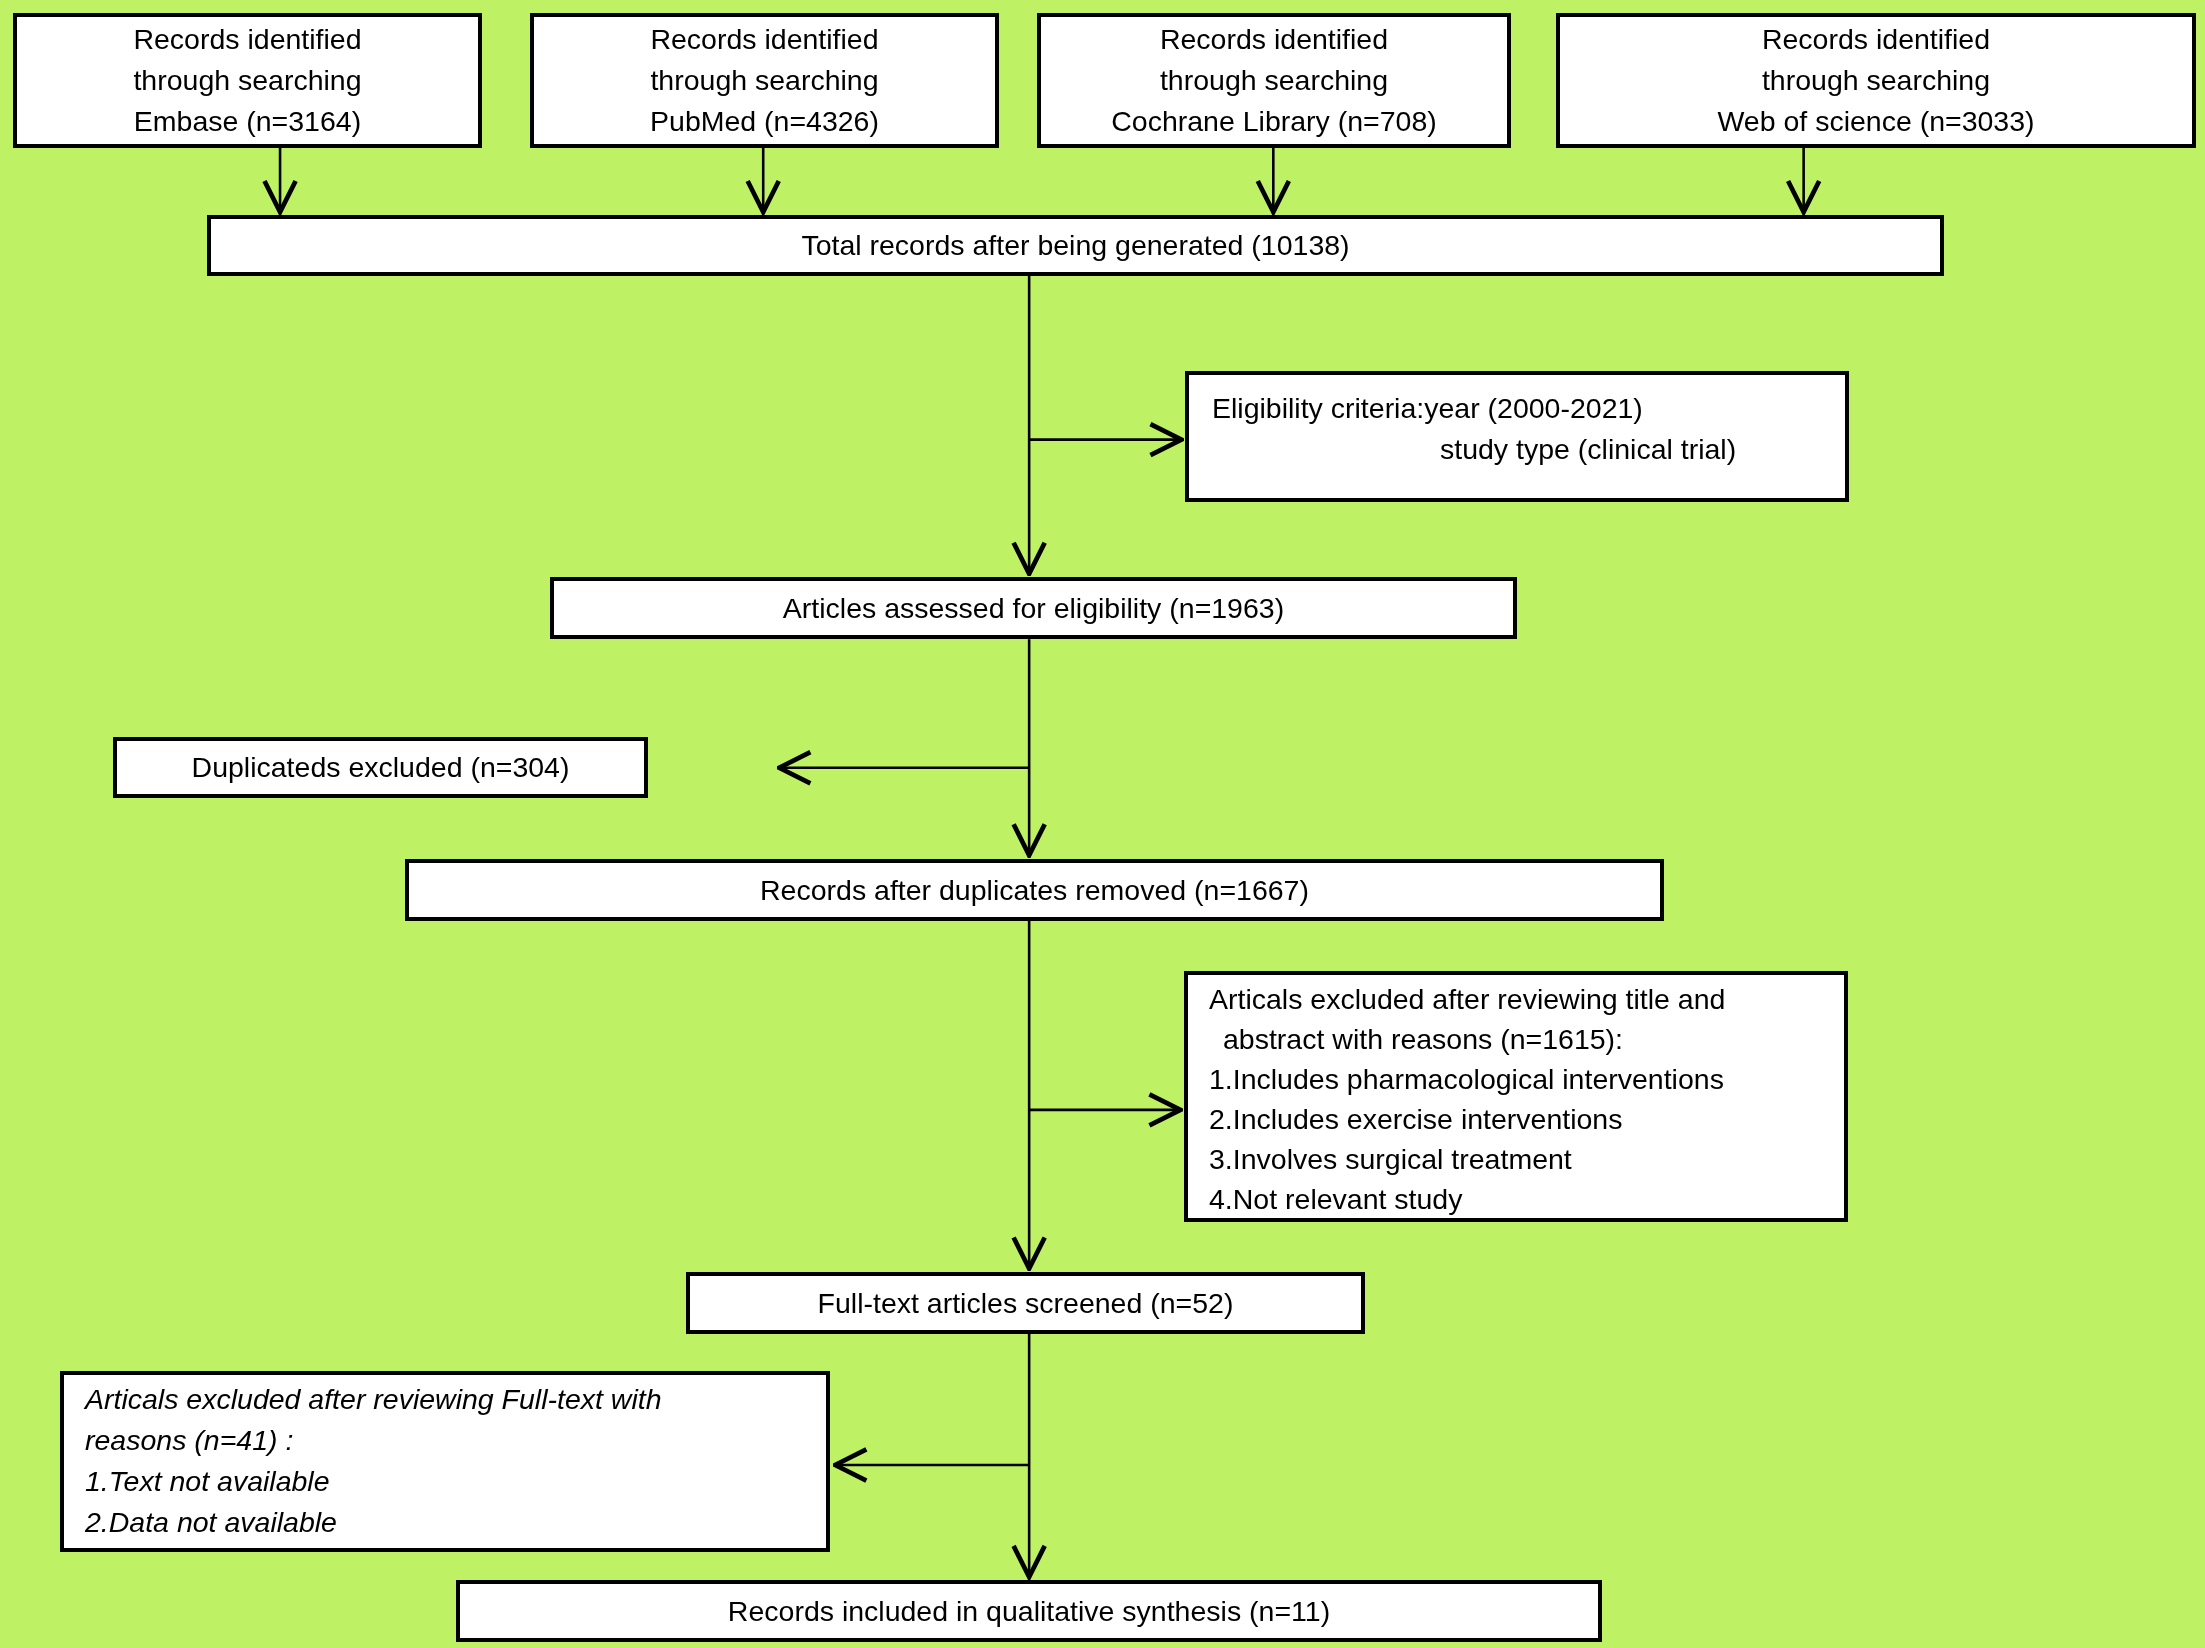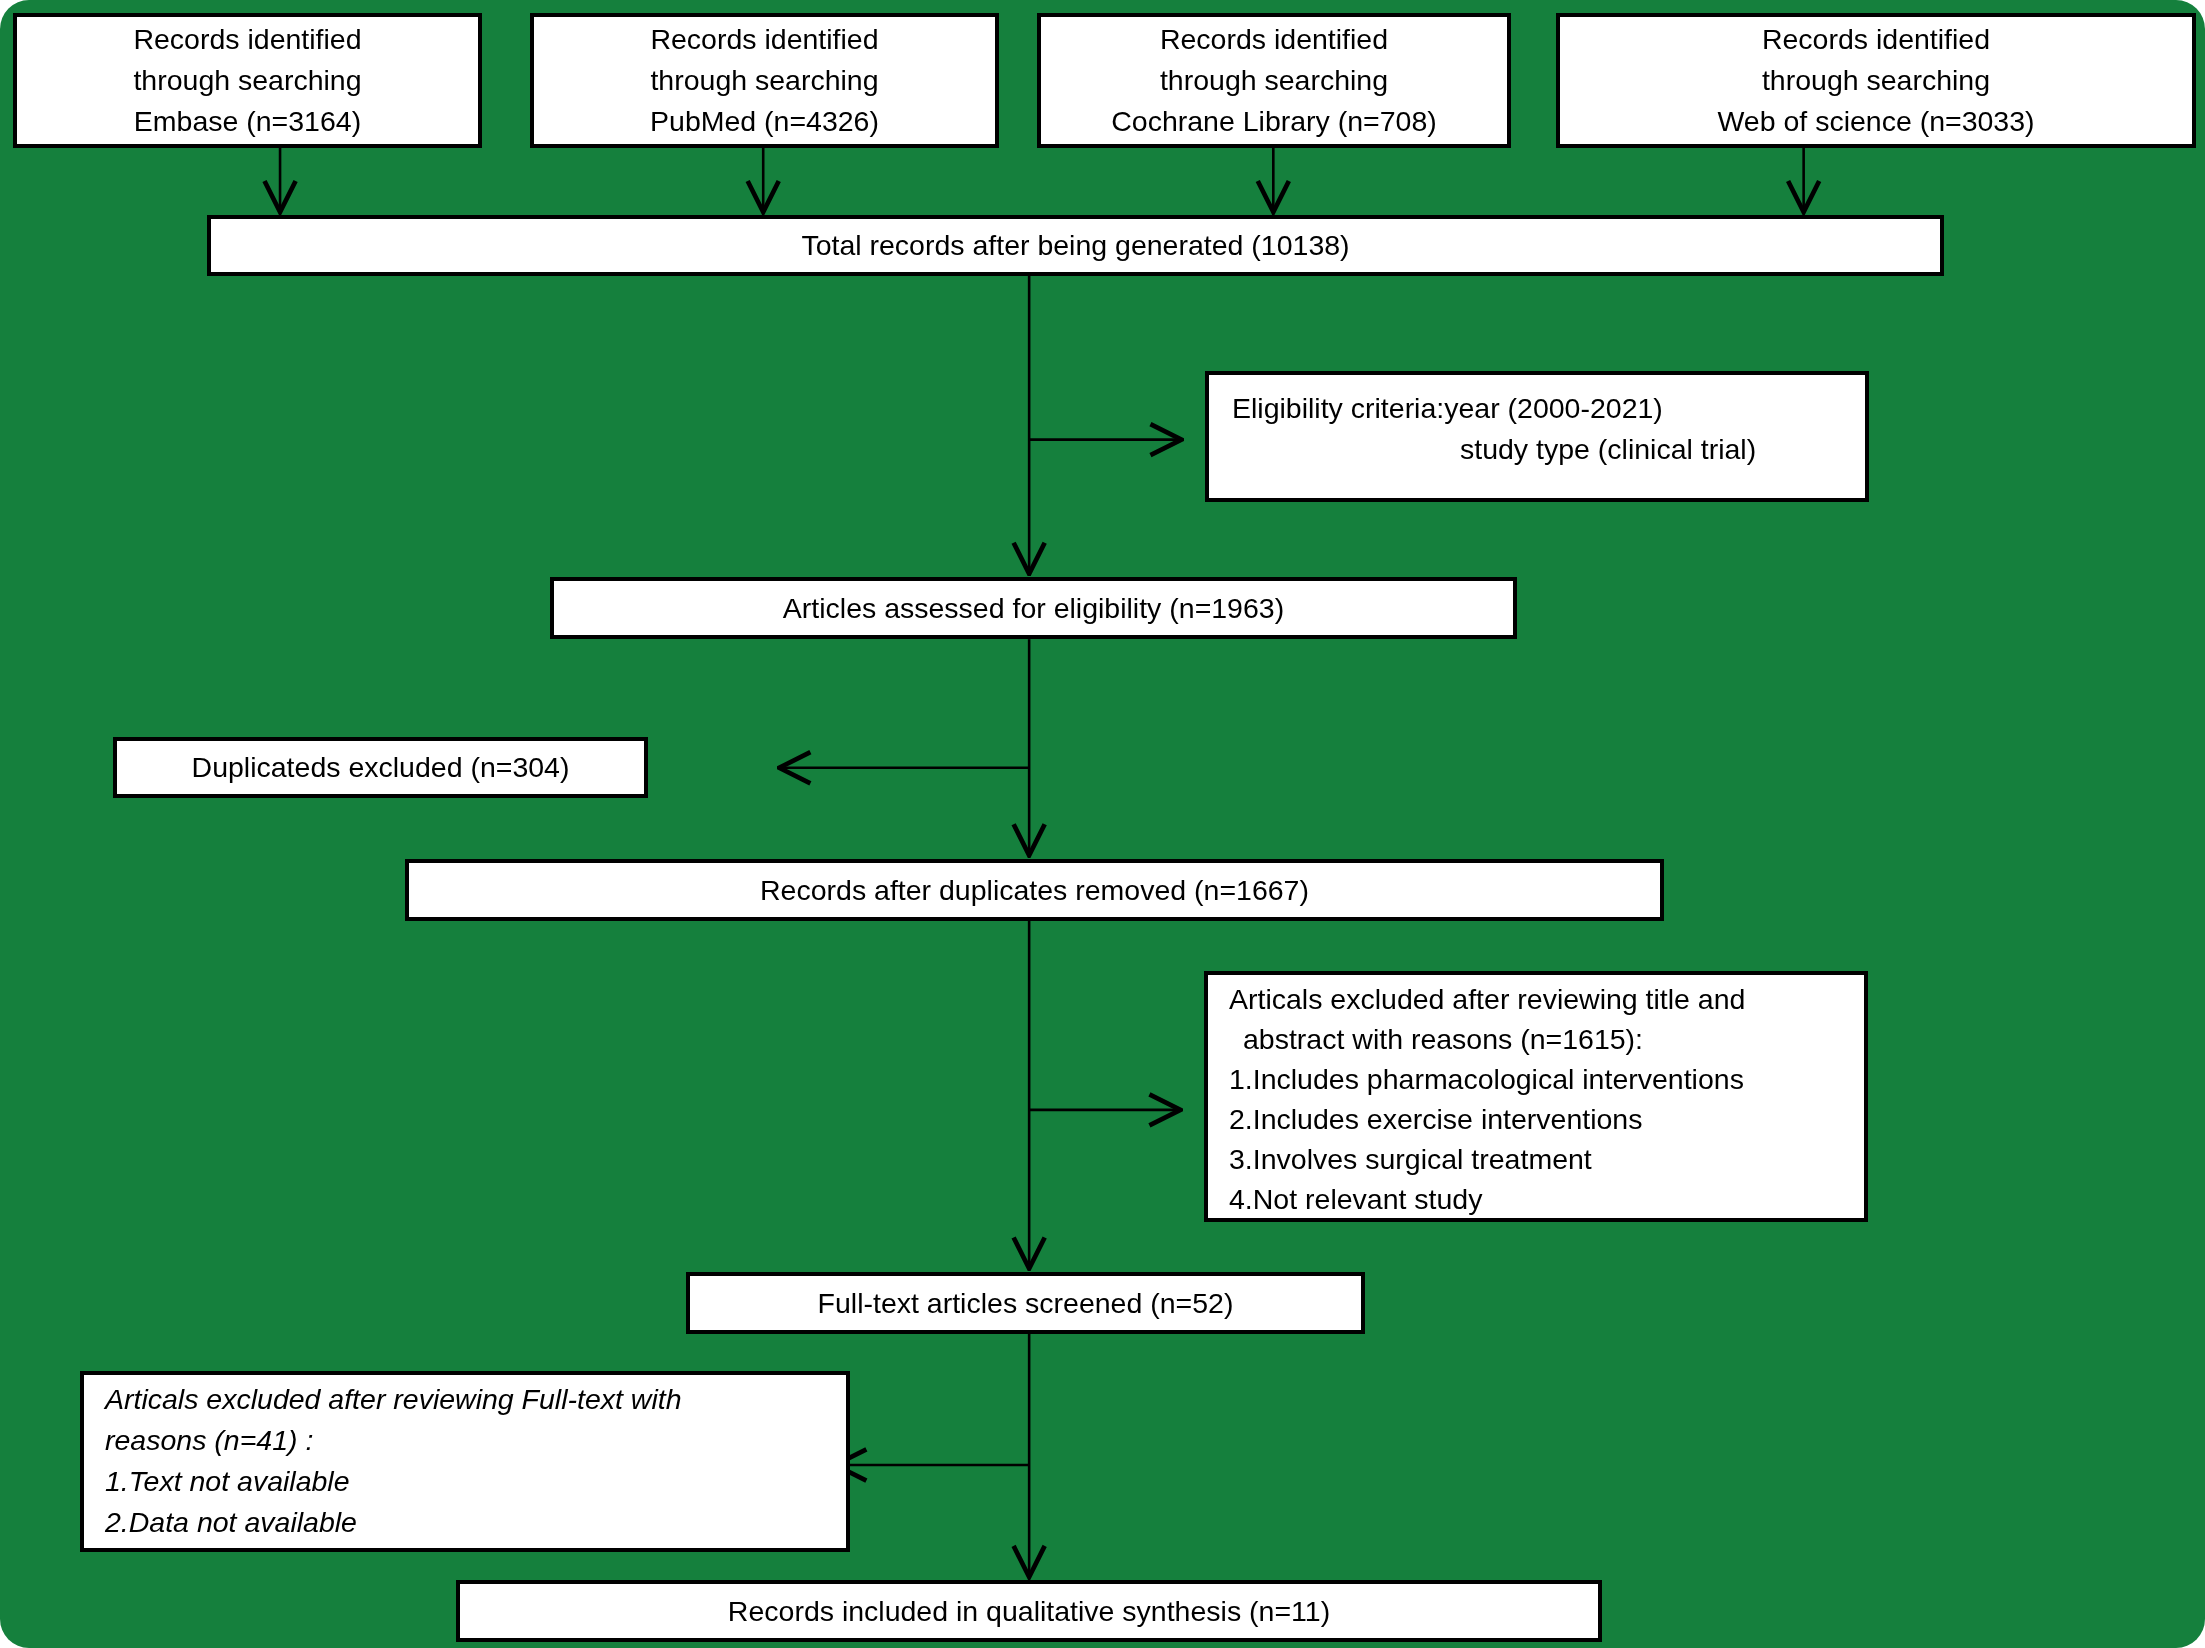--- a/index.html
+++ b/index.html
@@ -1,23 +1,22 @@
 <!DOCTYPE html>
 <html style="font-size:8.3px"><head>
 <meta charset="utf-8">
 <style>
   html, body { margin: 0; padding: 0; background: #ffffff; }
   #page {
     position: relative;
     width: 2205px;
     height: 1648px;
-    background: #15803d;
+    background: #bef264;
     font-family: "Liberation Sans", sans-serif;
     color: #000000;
-    border-radius: 29px;
   }
   .box {
     position: absolute;
     box-sizing: border-box;
     border: 4.1px solid #000000;
     background: #ffffff;
     font-size: 28.5px;
     color: #000000;
   }
   .center-one {
@@ -28,21 +27,20 @@
   }
   .center-multi {
     display: flex;
     flex-direction: column;
     justify-content: center;
     text-align: center;
     line-height: 41px;
   }
   .left-multi {
     line-height: 41px;
-    margin-left: 20px;
   }
   #arrows {
     position: absolute;
     left: 0; top: 0;
     width: 2205px;
     height: 1648px;
     pointer-events: none;
   }
   .flowline { stroke: #000000; stroke-width: 5; fill: none; }
 

